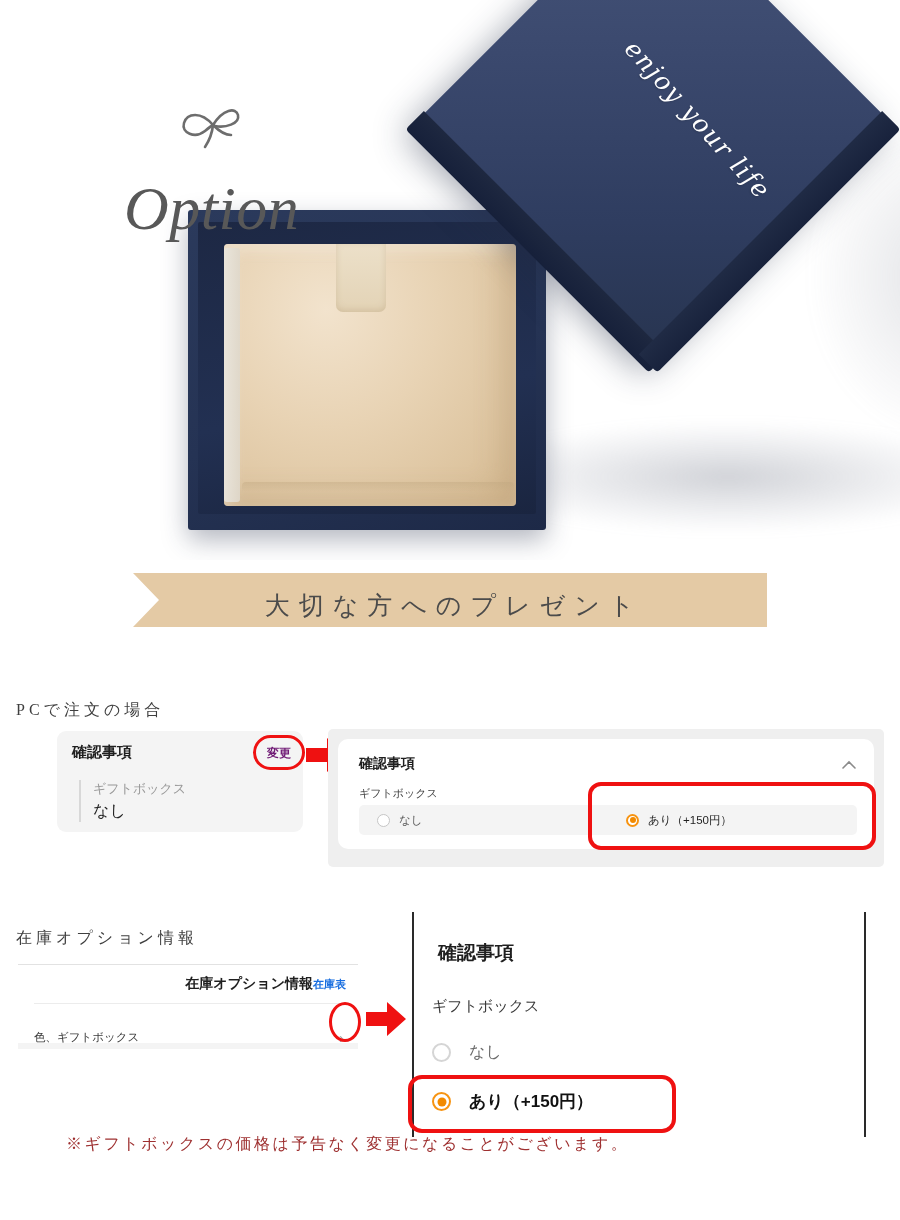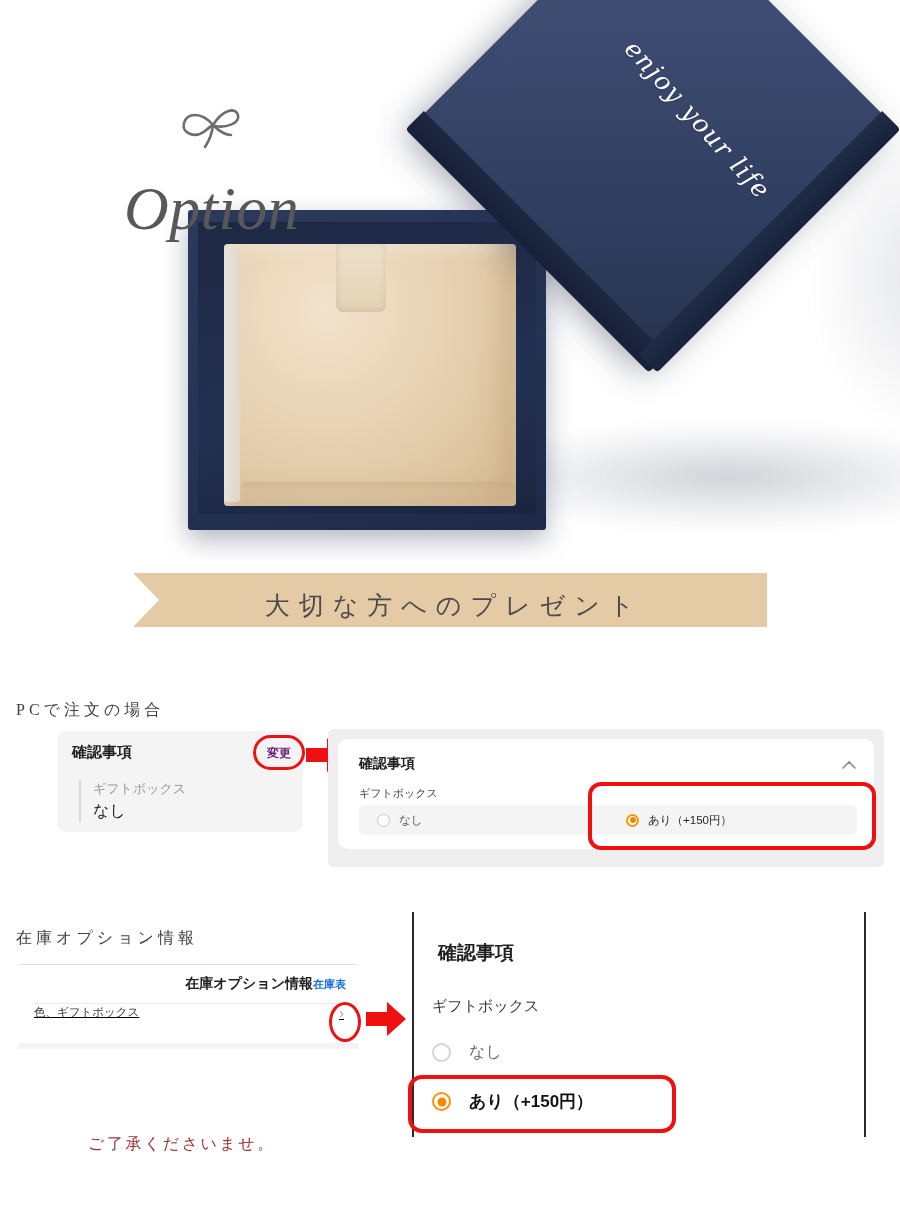--- a/index.html
+++ b/index.html
@@ -199,22 +199,22 @@
     content:"";position:absolute;left:0;bottom:-6px;width:340px;height:6px;background:#f4f4f4;
   }
   .sp-list-head{
     position:absolute;left:16px;top:0;right:12px;height:38px;
     display:flex;align-items:center;justify-content:flex-end;
     border-bottom:1px solid #ececec;
   }
   .sp-list-title{font-size:14px;font-weight:bold;color:#1f1f1f;}
   .sp-list-link{font-size:11px;color:#1a6fe0;font-weight:bold;}
   .sp-list-row{
-    position:absolute;left:16px;top:28px;right:12px;height:39px;
-    display:flex;align-items:center;justify-content:space-between;text-decoration:underline;
+    position:absolute;left:16px;top:53px;right:12px;height:39px;
+    display:flex;align-items:center;justify-content:space-between;
   }
   .sp-row-text{font-size:11.5px;color:#3a3a3a;}
   .chev-right{font-size:15px;color:#a0a0a0;line-height:1;padding-right:2px;}
   .ring-oval{
     position:absolute;left:329px;top:1002px;width:26px;height:34px;
     border:3px solid #ef1111;border-radius:50%;pointer-events:none;
   }
 
   .sp-panel{
     position:absolute;left:412px;top:912px;width:450px;height:225px;
@@ -364,16 +364,16 @@
       <span class="sp-opt-text">なし</span>
     </div>
     <div class="sp-opt sp-opt2">
       <span class="radio-lg on"></span>
       <span class="sp-opt-text sel">あり（+150円）</span>
     </div>
   </div>
   <div class="ring-rect-sp"></div>
 
   <div class="note">
-    <div class="note-line2">ご了承くださいませ。</div>
+    <div>※ギフトボックスの価格は予告なく変更になることがございます。</div>
   </div>
 
 </div>
 
 </body></html>

